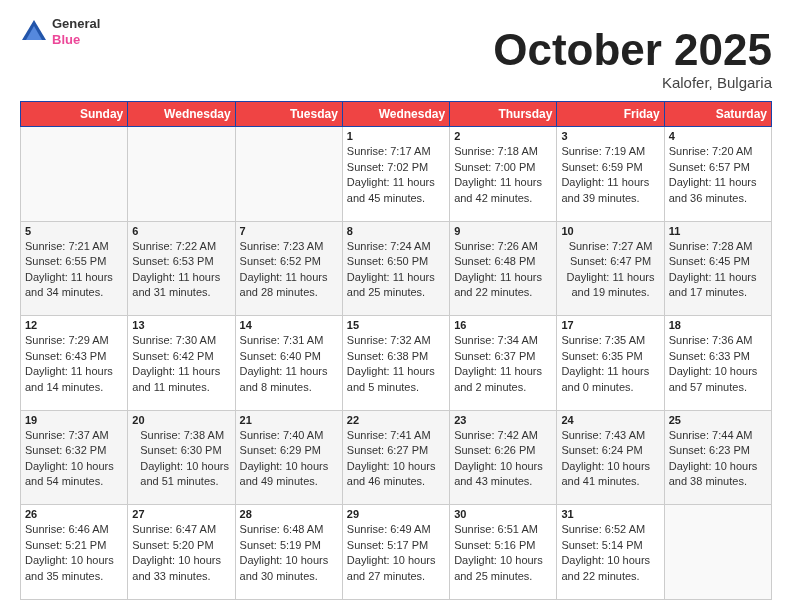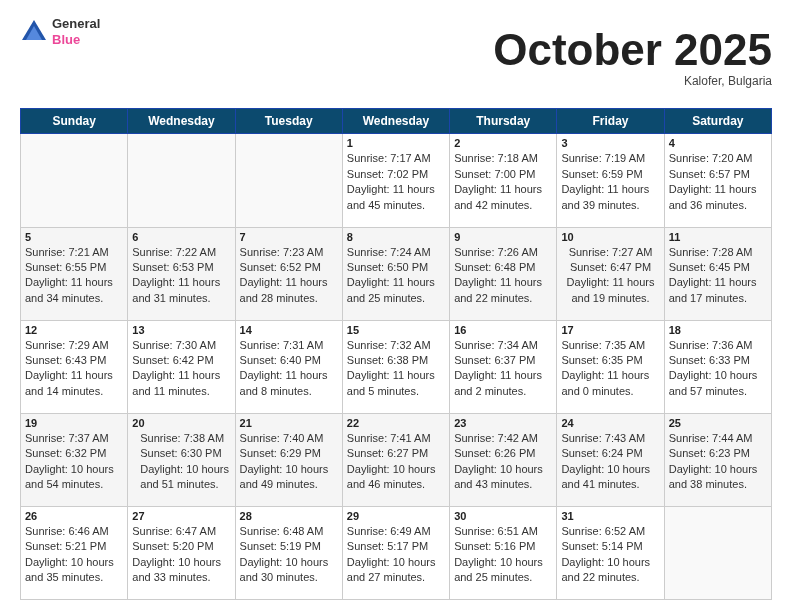--- a/index.html
+++ b/index.html
@@ -9,21 +9,20 @@
       width: 792px;
       height: 612px;
       overflow: hidden;
     }
     .page {
       width: 792px;
       height: 612px;
       padding: 16px 20px 12px 20px;
       display: flex;
       flex-direction: column;
-      gap: 10px;
     }
     .header {
       display: flex;
       justify-content: space-between;
       align-items: flex-start;
       margin-bottom: 10px;
     }
     .logo {
       display: flex;
       align-items: center;
@@ -37,36 +36,36 @@
       text-align: right;
     }
     .month-title {
       font-size: 44px;
       font-weight: 700;
       color: #222;
       line-height: 1.1;
       margin-top: 10px;
     }
     .location {
-      font-size: 12px;
+      font-size: 15px;
       color: #444;
     }
     .calendar {
       width: 100%;
       border-collapse: collapse;
       flex: 1;
       table-layout: fixed;
     }
     .calendar th {
-      background: #0c4a6e;
+      background: #ef4444;
       color: #fff;
       font-size: 12px;
       font-weight: bold;
       padding: 5px 4px;
-      text-align: center;
+      text-align: right;
       border: 1px solid #1a44aa;
     }
     .calendar td {
       border: 1px solid #ccc;
       vertical-align: top;
       padding: 3px 4px;
       font-size: 9.5px;
       color: #333;
       background: #fff;
       height: 82px;

